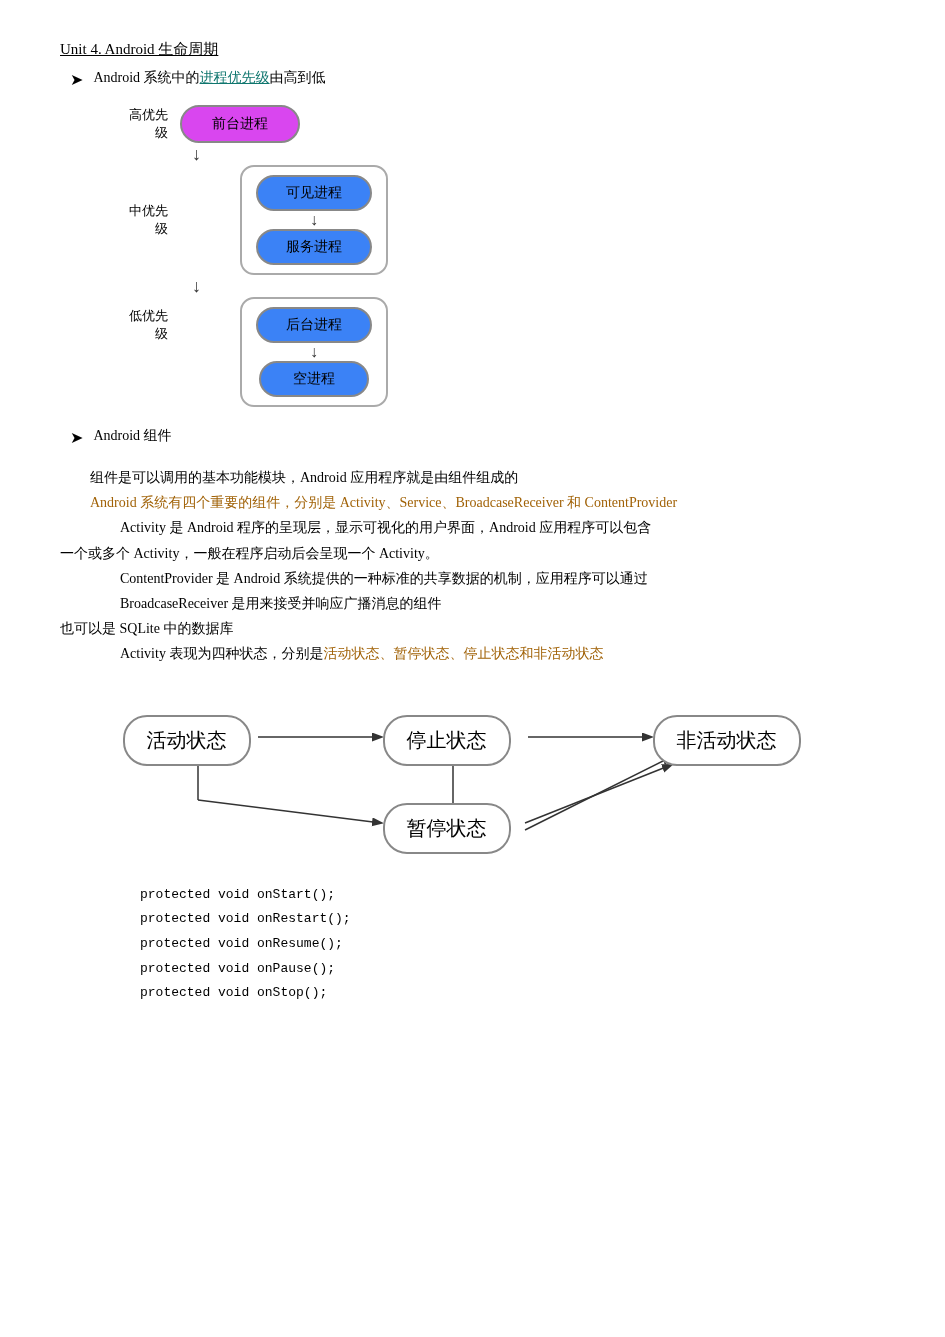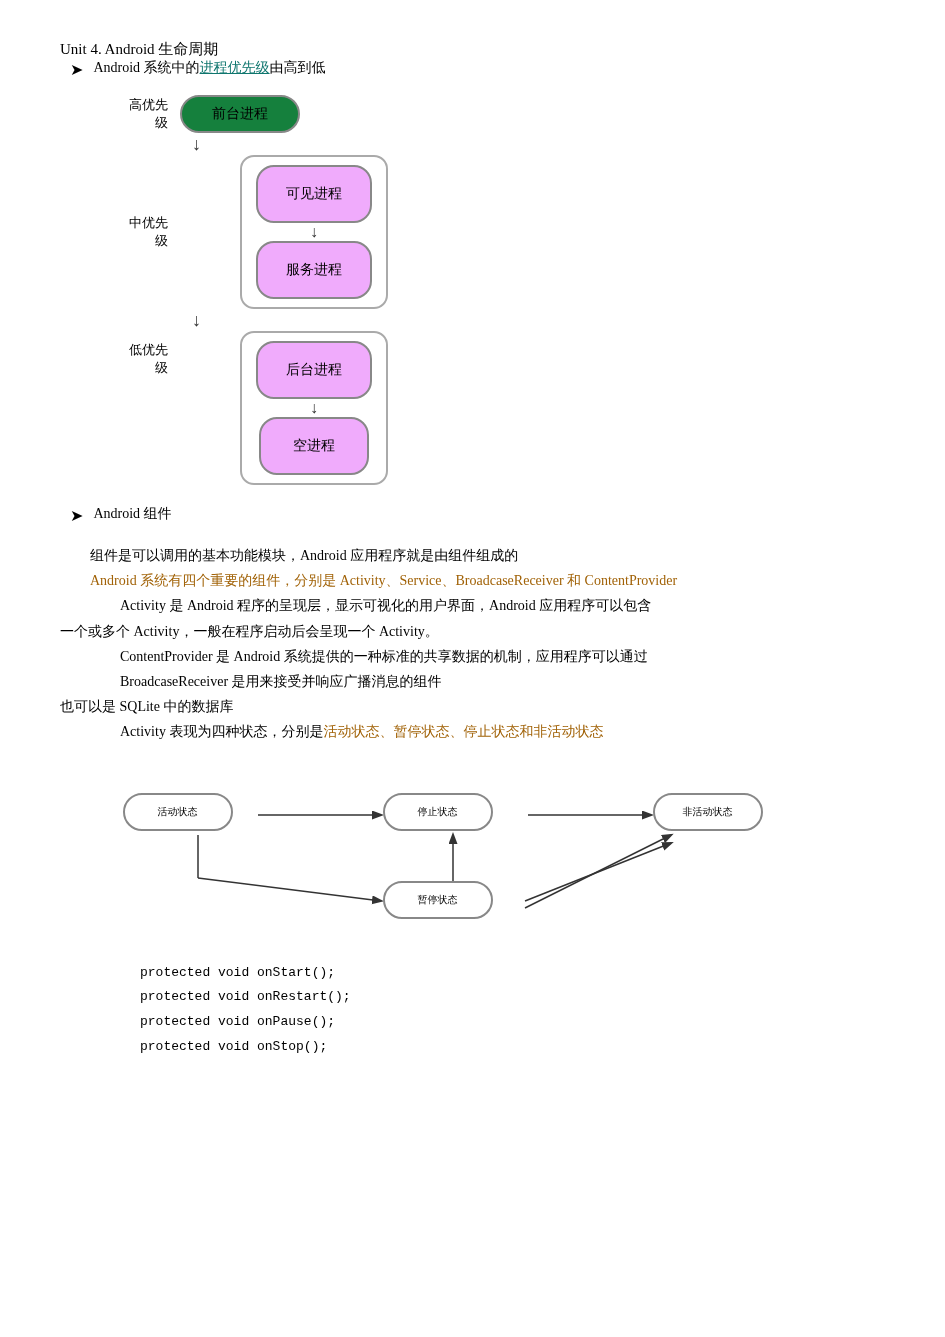--- a/index.html
+++ b/index.html
@@ -8,21 +8,22 @@
       font-family: "SimSun", "宋体", serif;
       font-size: 14px;
       color: #000;
       padding: 40px 60px;
       width: 945px;
       min-height: 1337px;
     }
     .unit-title {
       font-size: 15px;
       font-weight: normal;
-      margin-bottom: 0;
+      margin-bottom: 10px;
+      text-decoration: underline;
     }
     .bullet-item {
       display: flex;
       align-items: flex-start;
       margin-bottom: 16px;
       padding-left: 10px;
     }
     .bullet-arrow {
       font-size: 16px;
       margin-right: 10px;
@@ -49,21 +50,21 @@
       text-align: right;
       padding-right: 12px;
     }
     .process-box {
       border: 2px solid #888;
       border-radius: 22px;
       padding: 8px 30px;
       min-width: 120px;
       text-align: center;
       font-size: 14px;
-      background: #15803d;
+      background: #d946ef;
     }
     .arrow-down {
       display: flex;
       justify-content: center;
       align-items: center;
       height: 22px;
       margin-left: 72px;
       font-size: 18px;
       color: #333;
     }
@@ -73,45 +74,45 @@
       padding: 8px 14px;
       margin-left: 60px;
       display: inline-flex;
       flex-direction: column;
       align-items: center;
       gap: 0;
     }
     .inner-box {
       border: 2px solid #888;
       border-radius: 18px;
-      padding: 18px 28px;
+      padding: 7px 28px;
       min-width: 110px;
       text-align: center;
       font-size: 14px;
-      background: #f0abfc;
+      background: #3b82f6;
     }
     .inner-arrow {
       display: flex;
       justify-content: center;
       height: 18px;
       font-size: 16px;
       color: #333;
     }
     .section-content {
       margin-top: 18px;
       line-height: 1.8;
     }
     .indent1 { padding-left: 30px; }
     .indent2 { padding-left: 60px; }
     .state-box {
       border: 2px solid #888;
       border-radius: 24px;
       padding: 10px 22px;
       background: #fff;
-      font-size: 10px;
+      font-size: 20px;
       text-align: center;
       position: absolute;
       white-space: nowrap;
     }
     .callback-section {
       margin-top: 18px;
     }
     .callback-title {
       font-size: 14px;
       margin-bottom: 6px;
@@ -216,16 +217,17 @@
   <div class="state-box" style="left:10px; top:30px; min-width:110px;">活动状态</div>
   <div class="state-box" style="left:270px; top:30px; min-width:110px;">停止状态</div>
   <div class="state-box" style="left:540px; top:30px; min-width:110px;">非活动状态</div>
   <div class="state-box" style="left:270px; top:118px; min-width:110px;font-family:Liberation Mono, monospace;">暂停状态</div>
 </div>
 
 <div class="callback-section">
   <div id="callback-lines">
       <div class="callback-line">protected  void  onStart();</div>
       <div class="callback-line">protected  void  onRestart();</div>
+      <div class="callback-line">protected  void  onResume();</div>
       <div class="callback-line">protected  void  onPause();</div>
       <div class="callback-line">protected  void  onStop();</div>
     </div>
 </div>
 
 </body></html>

